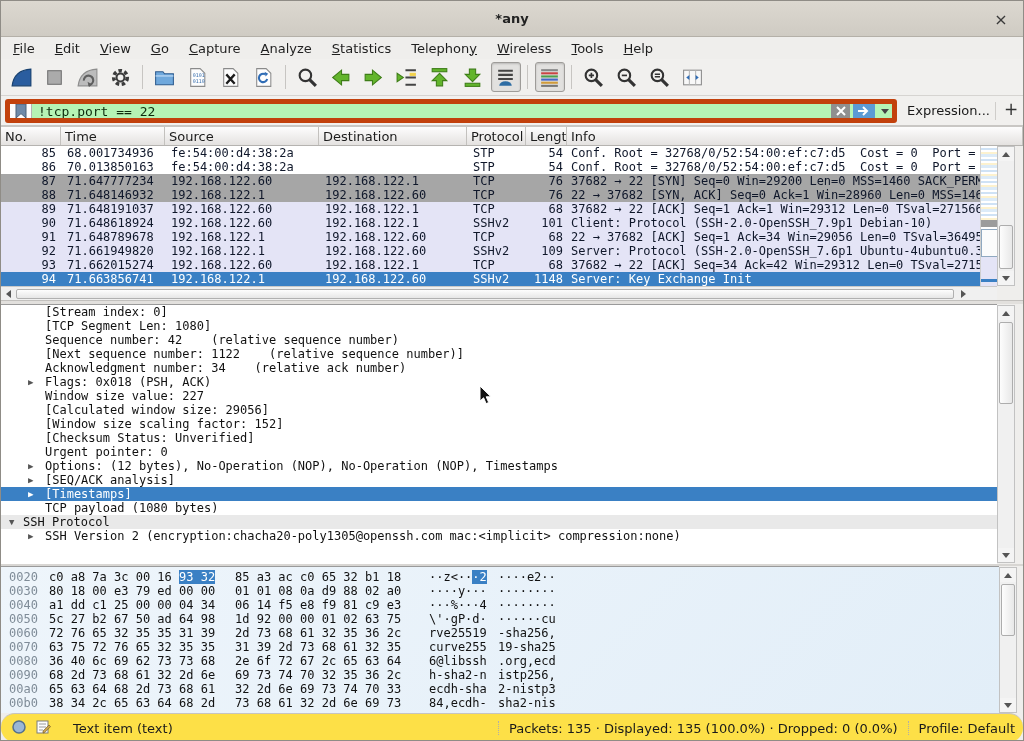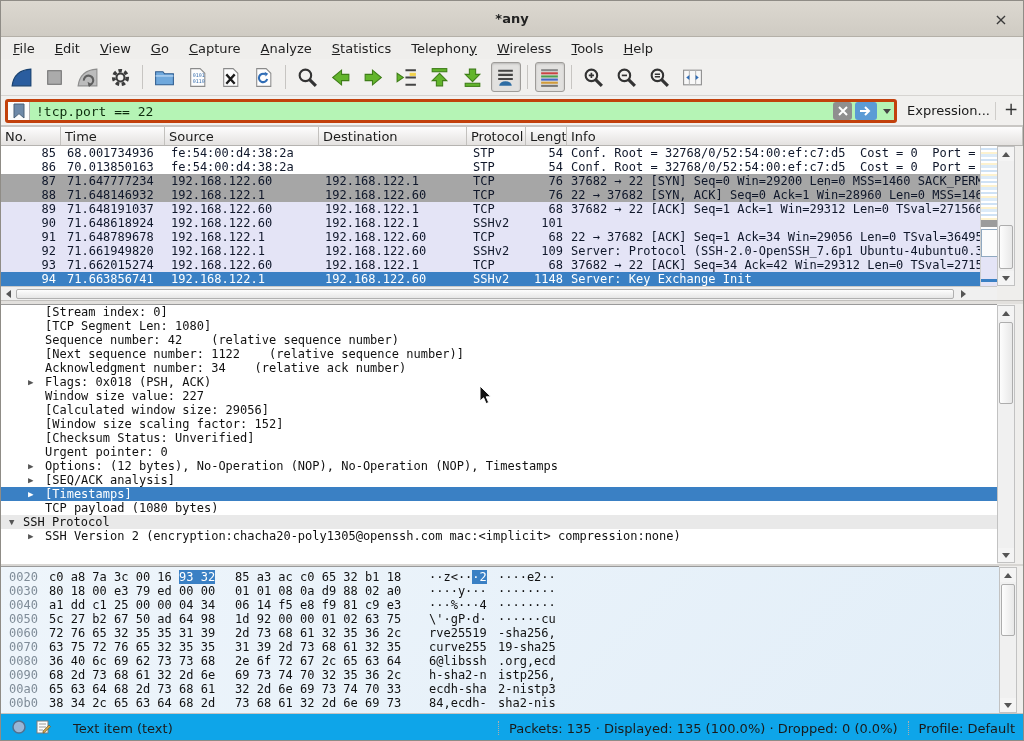--- a/index.html
+++ b/index.html
@@ -27,21 +27,21 @@
     border-bottom:1px solid #d6d4d1; display:flex; align-items:center; padding-left:4px; }
   .tbtn { width:30px; height:30px; margin:0 1.5px; display:flex; align-items:center; justify-content:center; border:1px solid transparent; border-radius:3px; }
   .tbtn.pressed { background:#e2e1df; border-color:#9e9c99; box-shadow:inset 0 1px 2px rgba(0,0,0,.18); }
   .tsep { width:1px; height:24px; background:#c7c5c2; margin:0 5px; }
   .tbtn svg { width:23px; height:23px; }
 
   
   .filterbar { position:absolute; left:0; top:95px; width:100%; height:30px; background:#f1f0ee;
     border-bottom:1px solid #c9c7c4; display:flex; align-items:center; }
   .filter-field { position:absolute; left:4px; top:3px; width:892px; height:24px; background:#b5f4b5;
-    border:3px solid #c2410c; border-radius:3px; display:flex; align-items:center; overflow:hidden; }
+    border:5px solid #c2410c; border-radius:3px; display:flex; align-items:center; overflow:hidden; }
   .fbookmark { width:22px; height:22px; background:#fcfcfc; border-right:1px solid #b5b5b5;
     display:flex; align-items:center; justify-content:center; }
   .filter-text { flex:1; padding-left:6px; font-size:13px; color:#0c2b0c; }
   .fclear { width:19px; height:18px; background:#8f8f8f; border-radius:3px; margin-right:3px;
     display:flex; align-items:center; justify-content:center; }
   .fapply { width:22px; height:18px; background:#5b9bd5; border-radius:3px; margin-right:3px;
     display:flex; align-items:center; justify-content:center; }
   .fcaret { width:14px; height:22px; display:flex; align-items:center; justify-content:center; }
   .tri-down { width:0; height:0; border-left:4px solid transparent; border-right:4px solid transparent; border-top:5px solid #444; }
   .expression { position:absolute; left:906px; top:7px; color:#1a1a1a; }
@@ -111,22 +111,22 @@
     font-size:12px; white-space:pre; color:#111; }
   .hx-off { position:absolute; left:8px; color:#7f8c98; }
   .hx-g1 { position:absolute; left:48px; }
   .hx-g2 { position:absolute; left:234px; }
   .hx-a1 { position:absolute; left:428px; }
   .hx-a2 { position:absolute; left:497px; }
   .hl { background:#3a80c4; color:#fff; }
   .hexpad { height:3px; }
 
   
-  .statusbar { position:absolute; left:0; top:712px; width:100%; height:29px; background:#0ea5e9;
-    border-top:1px solid #c6c4c1; display:flex; align-items:center; }
+  .statusbar { position:absolute; left:0; top:712px; width:100%; height:29px; background:#fde047;
+    border-top:1px solid #c6c4c1; display:flex; align-items:center;border-radius:14px; }
   .st-left { display:flex; align-items:center; gap:8px; padding-left:10px; flex:1; }
   .st-sel { padding-left:14px; color:#1c1c1c; }
   .st-right { display:flex; align-items:center; gap:10px; padding-right:8px; }
   .st-dots { width:1px; height:14px; border-left:1px dotted #b0aeab; }
 
   .cursor { position:absolute; left:478px; top:384px; z-index:50; }
 </style>
 </head>
 <body>
 
@@ -322,21 +322,21 @@
       <div class="hcell">Length</div>
       <div class="hcell">Info</div>
     </div>
 
   <div class="pkt-list" id="pktlist">
       <div class="prow "><div class="c-no">85</div><div class="c-time">68.001734936</div><div class="c-src">fe:54:00:d4:38:2a</div><div class="c-dst"></div><div class="c-proto">STP</div><div class="c-len">54</div><div class="c-info">Conf. Root = 32768/0/52:54:00:ef:c7:d5  Cost = 0  Port = 0x8001</div></div>
       <div class="prow "><div class="c-no">86</div><div class="c-time">70.013850163</div><div class="c-src">fe:54:00:d4:38:2a</div><div class="c-dst"></div><div class="c-proto">STP</div><div class="c-len">54</div><div class="c-info">Conf. Root = 32768/0/52:54:00:ef:c7:d5  Cost = 0  Port = 0x8001</div></div>
       <div class="prow gray"><div class="c-no">87</div><div class="c-time">71.647777234</div><div class="c-src">192.168.122.60</div><div class="c-dst">192.168.122.1</div><div class="c-proto">TCP</div><div class="c-len">76</div><div class="c-info">37682 → 22 [SYN] Seq=0 Win=29200 Len=0 MSS=1460 SACK_PERM=1 TSval=2715660</div></div>
       <div class="prow gray"><div class="c-no">88</div><div class="c-time">71.648146932</div><div class="c-src">192.168.122.1</div><div class="c-dst">192.168.122.60</div><div class="c-proto">TCP</div><div class="c-len">76</div><div class="c-info">22 → 37682 [SYN, ACK] Seq=0 Ack=1 Win=28960 Len=0 MSS=1460 SACK_PERM=1</div></div>
       <div class="prow lavender"><div class="c-no">89</div><div class="c-time">71.648191037</div><div class="c-src">192.168.122.60</div><div class="c-dst">192.168.122.1</div><div class="c-proto">TCP</div><div class="c-len">68</div><div class="c-info">37682 → 22 [ACK] Seq=1 Ack=1 Win=29312 Len=0 TSval=2715660 TSecr=0</div></div>
-      <div class="prow lavender"><div class="c-no">90</div><div class="c-time">71.648618924</div><div class="c-src">192.168.122.60</div><div class="c-dst">192.168.122.1</div><div class="c-proto">SSHv2</div><div class="c-len">101</div></div>
+      <div class="prow lavender"><div class="c-no">90</div><div class="c-time">71.648618924</div><div class="c-src">192.168.122.60</div><div class="c-dst">192.168.122.1</div><div class="c-proto">SSHv2</div><div class="c-len">101</div><div class="c-info">Client: Protocol (SSH-2.0-OpenSSH_7.9p1 Debian-10)</div></div>
       <div class="prow lavender"><div class="c-no">91</div><div class="c-time">71.648789678</div><div class="c-src">192.168.122.1</div><div class="c-dst">192.168.122.60</div><div class="c-proto">TCP</div><div class="c-len">68</div><div class="c-info">22 → 37682 [ACK] Seq=1 Ack=34 Win=29056 Len=0 TSval=364955 TSecr=2715660</div></div>
       <div class="prow lavender"><div class="c-no">92</div><div class="c-time">71.661949820</div><div class="c-src">192.168.122.1</div><div class="c-dst">192.168.122.60</div><div class="c-proto">SSHv2</div><div class="c-len">109</div><div class="c-info">Server: Protocol (SSH-2.0-OpenSSH_7.6p1 Ubuntu-4ubuntu0.3)</div></div>
       <div class="prow lavender"><div class="c-no">93</div><div class="c-time">71.662015274</div><div class="c-src">192.168.122.60</div><div class="c-dst">192.168.122.1</div><div class="c-proto">TCP</div><div class="c-len">68</div><div class="c-info">37682 → 22 [ACK] Seq=34 Ack=42 Win=29312 Len=0 TSval=2715676 TSecr=364955</div></div>
       <div class="prow selected"><div class="c-no">94</div><div class="c-time">71.663856741</div><div class="c-src">192.168.122.1</div><div class="c-dst">192.168.122.60</div><div class="c-proto">SSHv2</div><div class="c-len">1148</div><div class="c-info">Server: Key Exchange Init</div></div>
     </div>
 
   <div class="minimap">
     <div class="mm-grayband"></div>
       <div class="mm-view"></div>
       <div class="mm-lav"></div>

